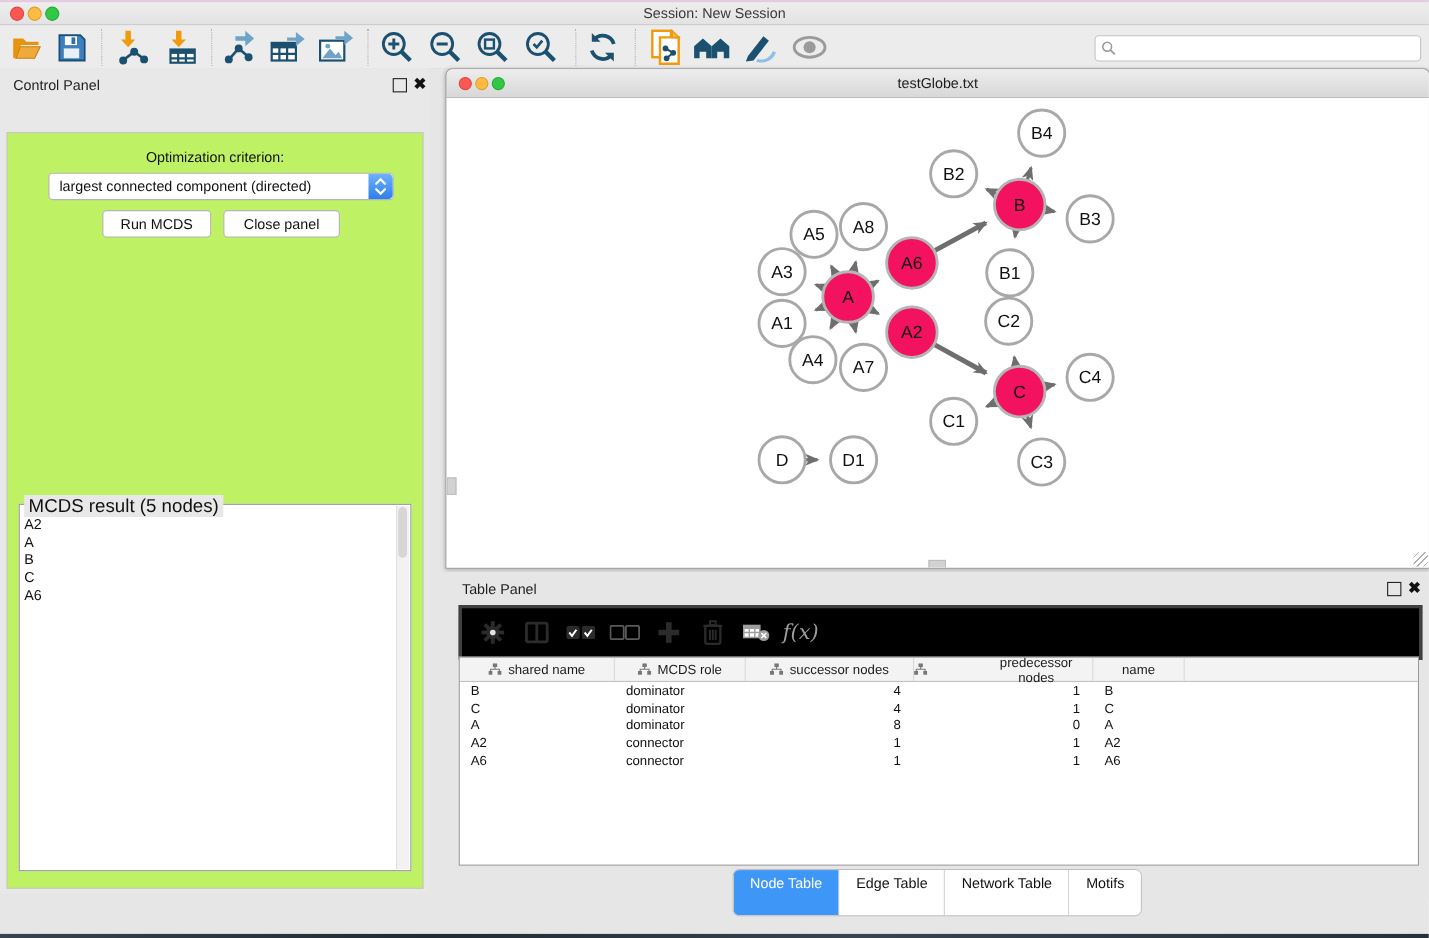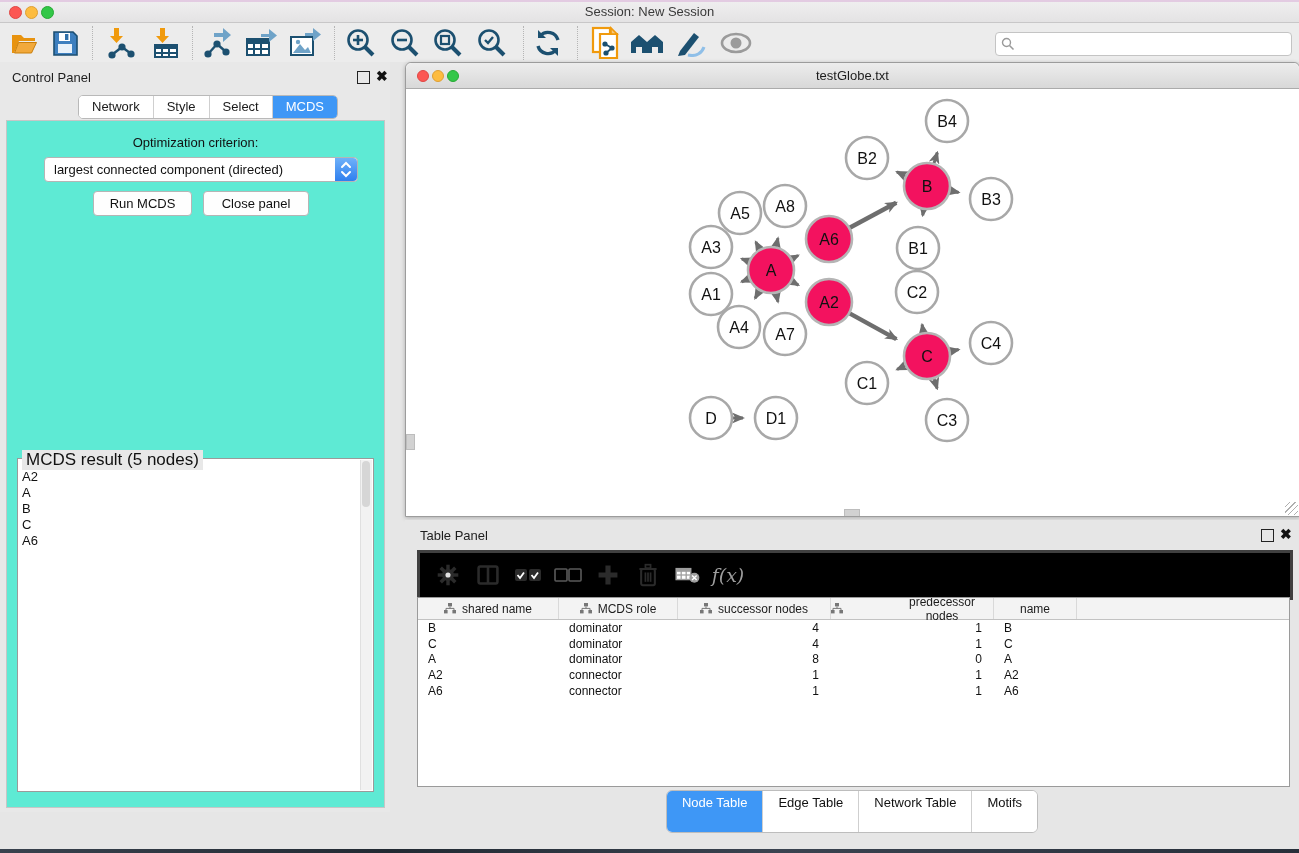--- a/index.html
+++ b/index.html
@@ -31,21 +31,21 @@
   .cp-header{position:absolute;left:0;top:0;width:100%;height:28px;}
   .cp-title{position:absolute;left:12px;top:8px;font-size:13px;color:#1E1E1E;}
   .panel-float{position:absolute;width:11px;height:11px;border:1.5px solid #222;top:9px;cursor:pointer;}
   .panel-close{position:absolute;top:6px;font-size:14px;font-weight:bold;color:#111;cursor:pointer;line-height:16px;}
   .cp-header .panel-float{left:357px;}
   .cp-header .panel-close{left:376px;}
   .seg-tabs{position:absolute;left:78px;top:33px;display:flex;border:1px solid #B9B9B9;border-radius:5px;background:#fff;overflow:hidden;}
   .seg-tab{padding:3px 13px 4px;font-size:13px;color:#1A1A1A;background:#fff;border-right:1px solid #CFCFCF;cursor:pointer;}
   .seg-tab:last-child{border-right:none;}
   .seg-tab.active{background:#3E97F6;color:#fff;}
-  .cp-body{position:absolute;left:6px;top:58px;width:377px;height:686px;background:#5eead4;border:1px solid #C6C6C6;}
+  .cp-body{position:absolute;left:6px;top:58px;width:377px;height:686px;background:#bef264;border:1px solid #C6C6C6;}
   .opt-label{position:absolute;left:0;width:100%;top:14px;text-align:center;font-size:13px;color:#111;}
   .dropdown{position:absolute;left:37px;top:36px;width:312px;height:23px;background:#fff;border:1px solid #B5B5B5;border-radius:4px;cursor:pointer;}
   .dropdown .dd-text{position:absolute;left:9px;top:4px;font-size:13px;color:#111;}
   .dd-stepper{position:absolute;right:0;top:0;width:22px;height:23px;background:linear-gradient(#6FB1F9,#2E7FEF);border-radius:0 4px 4px 0;}
   .dd-stepper svg{position:absolute;left:4px;top:2px;}
   .cp-btn{position:absolute;top:70px;height:23px;background:#FEFEFE;border:1px solid #B5B5B5;border-radius:4px;font-size:13px;color:#111;display:flex;align-items:center;justify-content:center;cursor:pointer;}
   .btn-run{left:86px;width:97px;}
   .btn-close{left:196px;width:104px;}
   .result-box{position:absolute;left:10px;top:337px;width:355px;height:332px;background:#fff;border:1px solid #9A9A9A;}
   .result-legend{position:absolute;left:4px;top:-9px;background:#E8E8E8;padding:0 4px;font-size:17px;color:#111;}
@@ -265,26 +265,20 @@
     </div>
   </div>
 
   <div class="workspace">
 
     <div class="control-panel">
       <div class="cp-header">
         <span class="cp-title">Control Panel</span>
         <span class="panel-float"></span>
         <span class="panel-close">✖</span>
-      </div>
-      <div class="seg-tabs">
-        <div class="seg-tab">Network</div>
-        <div class="seg-tab">Style</div>
-        <div class="seg-tab">Select</div>
-        <div class="seg-tab active">MCDS</div>
       </div>
       <div class="cp-body">
         <div class="opt-label">Optimization criterion:</div>
         <div class="dropdown">
           <span class="dd-text">largest connected component (directed)</span>
           <span class="dd-stepper">
             <svg width="14" height="19" viewBox="0 0 14 19">
                 <path d="M3 7l4-4 4 4" fill="none" stroke="#fff" stroke-width="2" stroke-linecap="round"></path>
                 <path d="M3 12l4 4 4-4" fill="none" stroke="#fff" stroke-width="2" stroke-linecap="round"></path>
               </svg>

